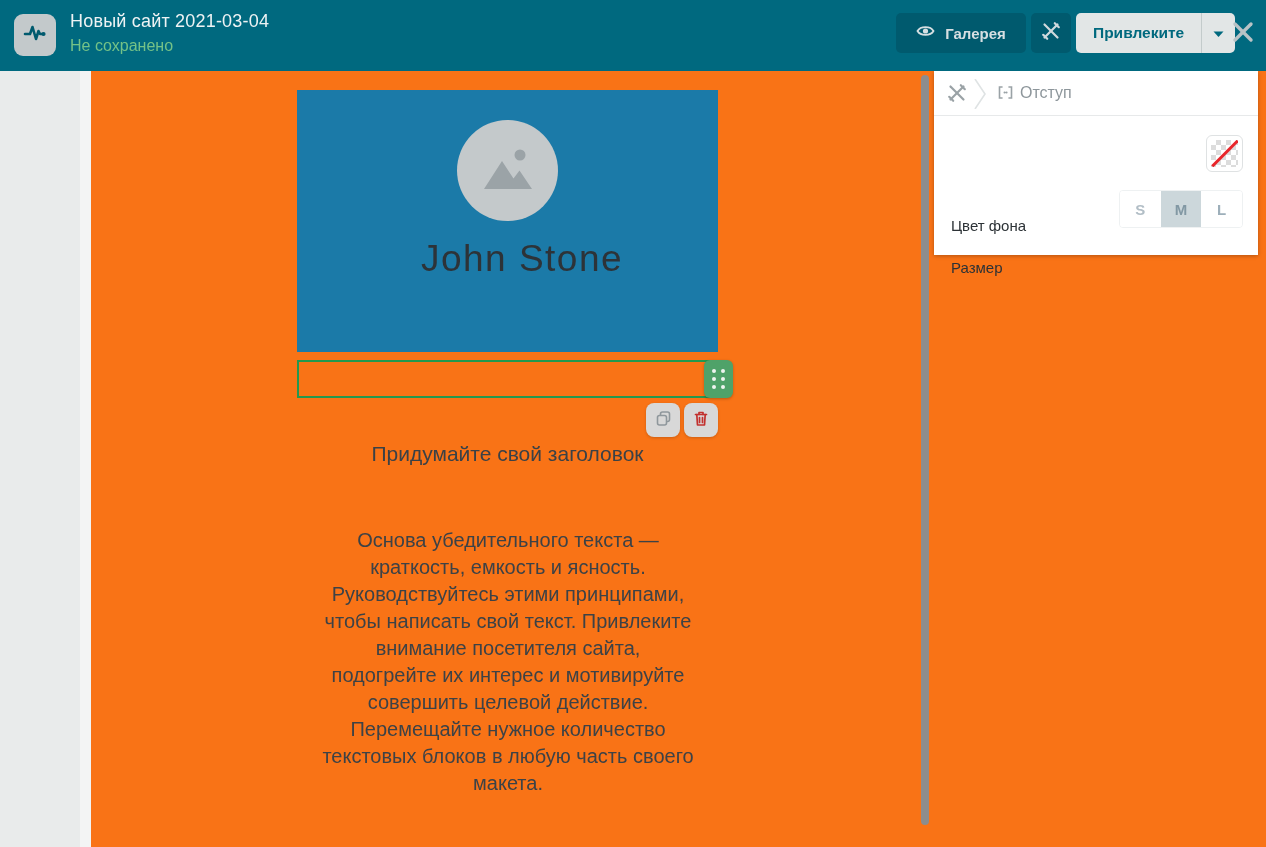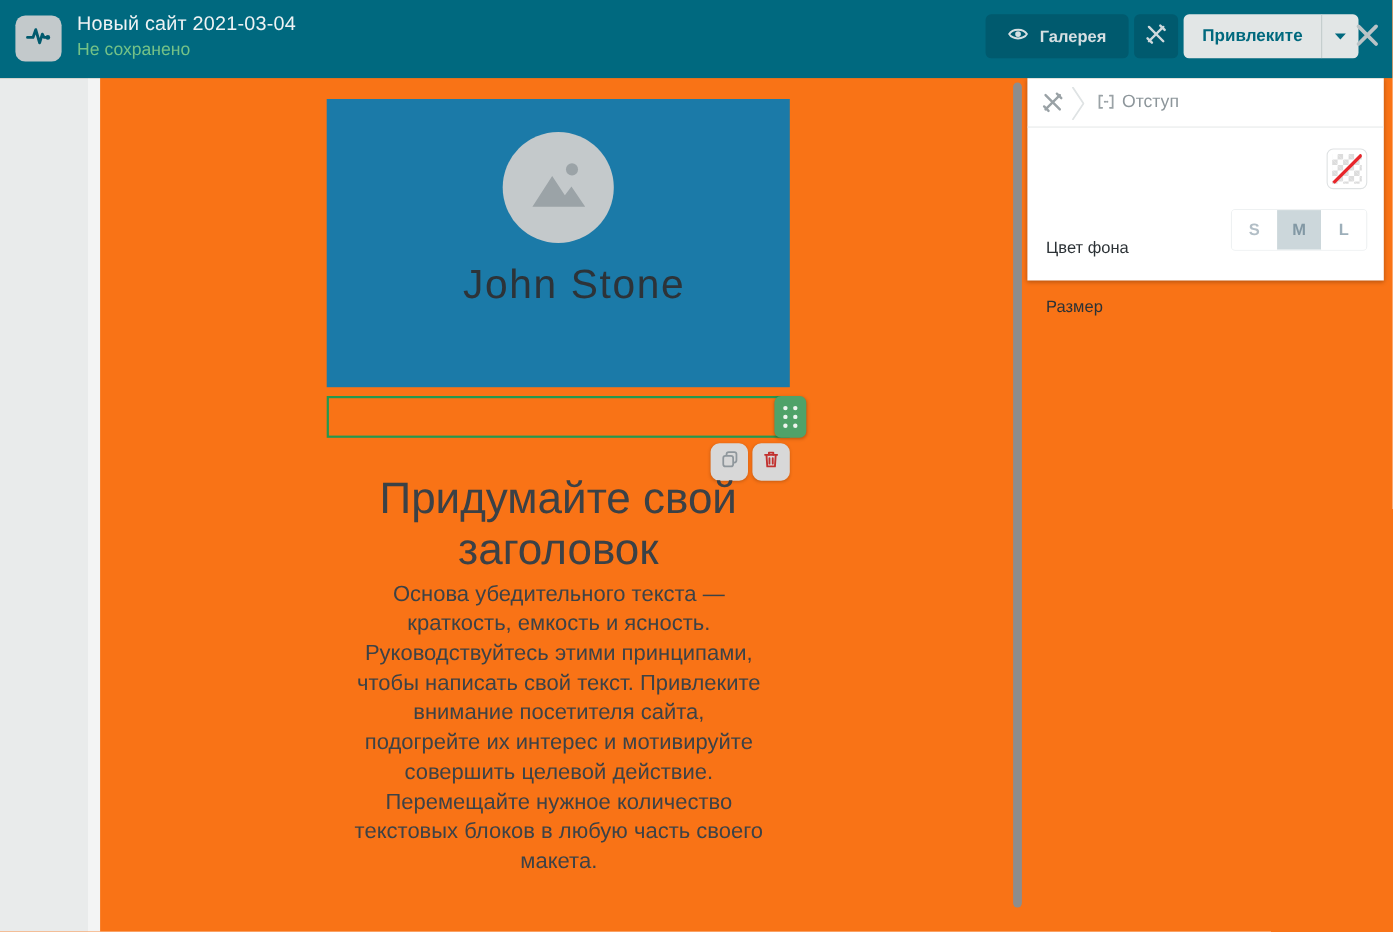--- a/index.html
+++ b/index.html
@@ -39,36 +39,36 @@
 
   .spacer-block { position:absolute; left:297px; top:360px; width:421px; height:38px; border:2px solid #23984f; }
   .drag-handle { position:absolute; left:704px; top:360px; width:29px; height:38px; border-radius:6px; background:#4fa269; box-shadow:0 1px 3px rgba(0,0,0,.25); display:flex; align-items:center; justify-content:center; cursor:grab; }
   .dots { display:grid; grid-template-columns:4px 4px; grid-gap:4px 5px; }
   .dots i { width:4px; height:4px; border-radius:50%; background:#eef4ef; }
 
   .mini-btn { position:absolute; top:403px; width:34px; height:34px; border-radius:8px; background:#d8d8d8; box-shadow:0 1px 3px rgba(0,0,0,.18); display:flex; align-items:center; justify-content:center; cursor:pointer; }
   .mini-copy { left:646px; }
   .mini-del { left:684px; }
 
-  .page-heading { position:absolute; left:297px; top:430px; width:421px; text-align:center; font-size:40px; line-height:47px; font-weight:300; color:#3b4146; }
+  .page-heading { position:absolute; left:297px; top:430px; width:421px; text-align:center; font-size:21px; line-height:47px; font-weight:300; color:#3b4146; }
   .page-heading span { display:inline-block; max-width:330px; }
   .page-paragraph { position:absolute; left:322px; top:527px; width:372px; text-align:center; font-size:20px; line-height:27px; color:#3d4246; }
 
   .vscroll { position:absolute; left:921px; top:75px; width:8px; height:750px; border-radius:4px; background:#8d8d8d; z-index:25; cursor:pointer; }
 
   
   .panel { position:absolute; left:934px; top:71px; width:324px; height:184px; background:#ffffff; box-shadow:0 1px 4px rgba(0,0,0,.28); z-index:26; }
   .panel-header { position:relative; height:45px; border-bottom:1px solid #e7e9ea; display:flex; align-items:center; }
   .ph-tools { position:absolute; left:12px; top:11px; }
   .ph-chevron { position:absolute; left:40px; top:8px; }
   .ph-bracket { position:absolute; left:63px; top:14px; }
   .ph-title { position:absolute; left:86px; top:13px; font-size:16px; color:#8d969b; }
   .panel-row-label { position:absolute; left:17px; font-size:15px; font-weight:400; color:#2c3236; }
   .lbl-bg { top:146px; }
-  .lbl-size { top:200px; }
+  .lbl-size { top:188px; }
   .swatch { position:absolute; left:272px; top:64px; width:37px; height:37px; border-radius:6px; border:1px solid #dfe2e3; background:#fff; display:flex; align-items:center; justify-content:center; cursor:pointer; }
   .checker { position:relative; width:27px; height:27px; overflow:hidden;
     background-color:#fff;
     background-image:linear-gradient(45deg,#dcdcdc 25%,transparent 25%,transparent 75%,#dcdcdc 75%),
                      linear-gradient(45deg,#dcdcdc 25%,transparent 25%,transparent 75%,#dcdcdc 75%);
     background-size:10px 10px; background-position:0 0,5px 5px; }
   .checker .redline { position:absolute; left:-4px; top:12px; width:36px; height:3px; background:#e8262b; transform:rotate(-45deg); }
   .segmented { position:absolute; left:185px; top:119px; width:124px; height:38px; display:flex; border-radius:4px; overflow:hidden; border:1px solid #eef1f2; }
   .seg { flex:1; display:flex; align-items:center; justify-content:center; font-size:15px; font-weight:700; background:#fff; cursor:pointer; }
   .seg.s { color:#b2bec6; }

